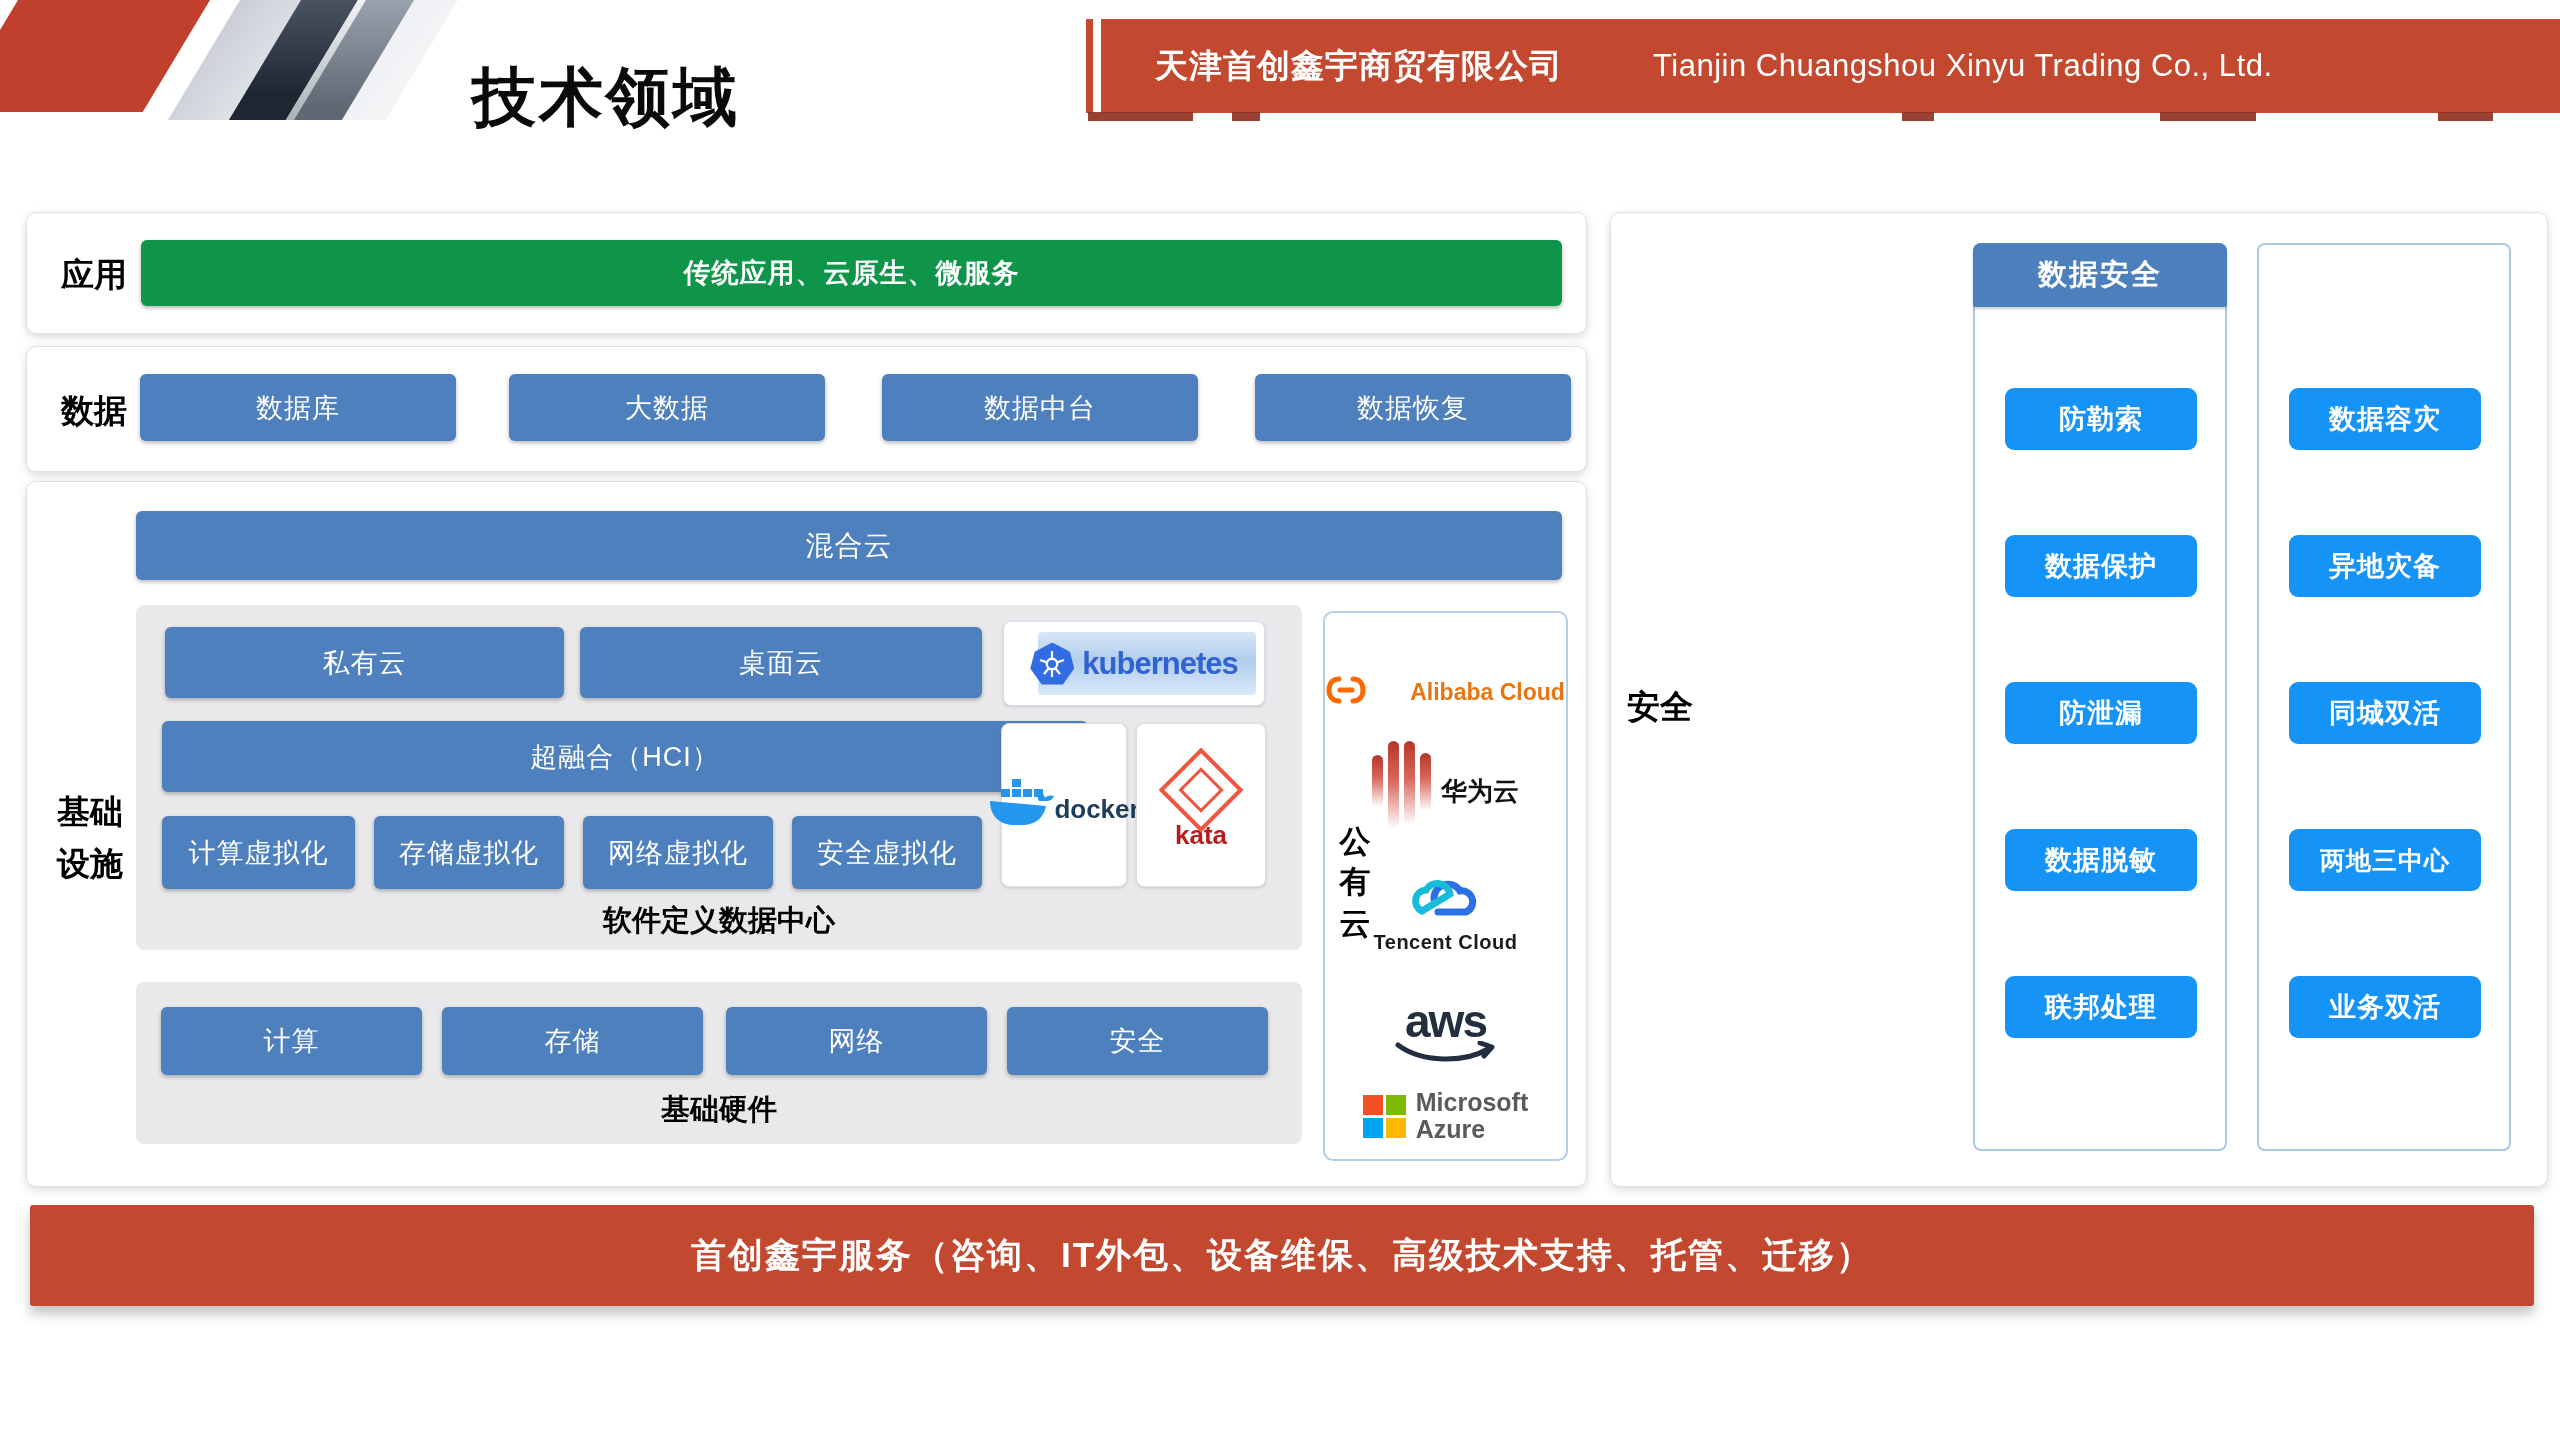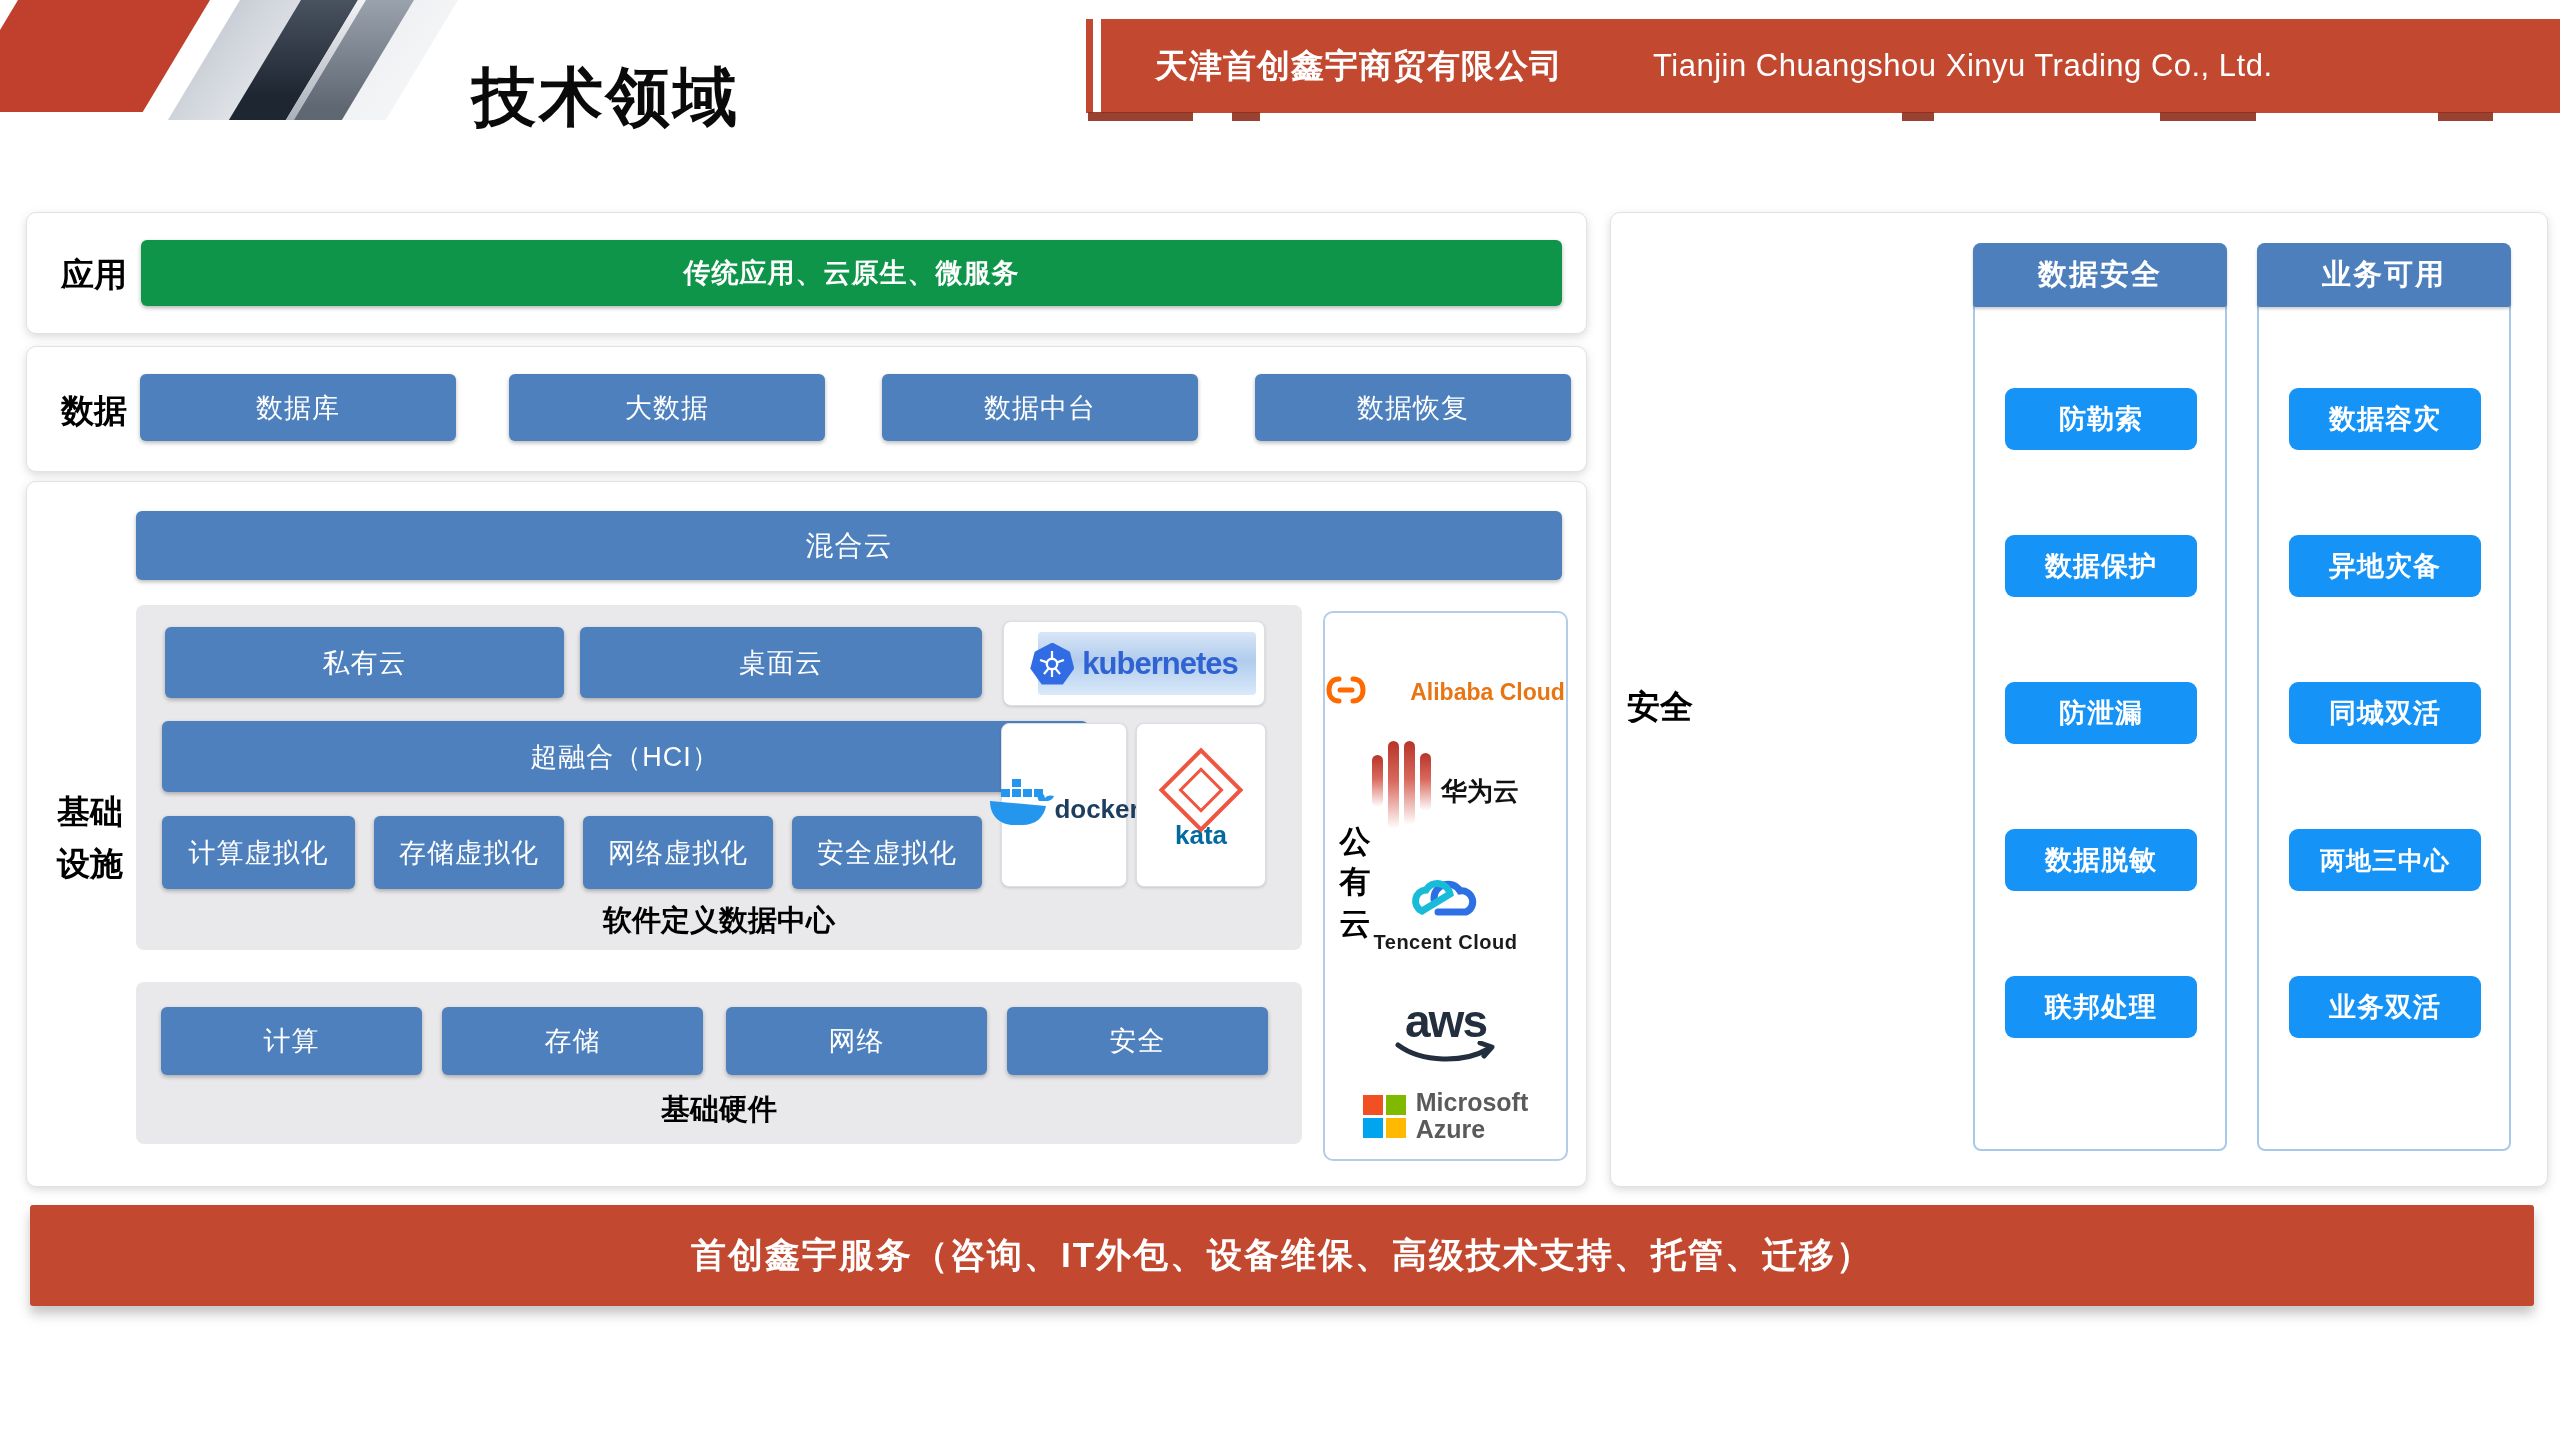--- a/index.html
+++ b/index.html
@@ -43,21 +43,21 @@
   .k8s-band{position:absolute;left:34px;top:10px;right:8px;bottom:10px;border-radius:4px;
             background:linear-gradient(to bottom,#cfe0f5,#9dbfe8 45%,#cfe4f8);opacity:.8;}
   .k8s-hept{position:relative;width:44px;height:42px;background:#326CE5;flex:none;
             clip-path:polygon(50% 0%,90% 22%,100% 62%,74% 100%,26% 100%,0% 62%,10% 22%);
             display:flex;align-items:center;justify-content:center;}
   .k8s-text{position:relative;font-size:31px;font-weight:700;color:#2F63D2;margin-left:8px;letter-spacing:-1px;}
   
   .kata-outer{width:52px;height:52px;border:4px solid #F0553F;transform:rotate(45deg);
               display:flex;align-items:center;justify-content:center;}
   .kata-inner{width:26px;height:26px;border:3px solid #F0553F;}
-  .logo-word-kata{font-size:26px;font-weight:700;color:#0369a1;}
+  .logo-word-kata{font-size:26px;font-weight:700;color:#b91c1c;}
   .logo-word-docker{font-size:26px;font-weight:700;color:#1D3D5C;margin-top:8px;}
   
   .panel-public{position:absolute;background:#fff;border:2px solid #B3CCE8;border-radius:10px;}
   .vchar{position:absolute;left:12px;width:36px;text-align:center;font-size:31px;font-weight:700;color:#000;}
   .logo-row{position:absolute;left:0;right:0;display:flex;align-items:center;justify-content:center;}
   .logo-col{position:absolute;left:0;right:0;display:flex;flex-direction:column;align-items:center;}
   .ali-text{font-size:23px;font-weight:700;color:#E87511;margin-left:8px;}
   .hw-petals{display:flex;align-items:flex-start;gap:5px;height:100px;}
   .hw-petals i{display:block;width:11px;border-radius:6px;
                background:linear-gradient(to bottom,#B7352A 0%,#D9685C 45%,rgba(240,200,195,0) 100%);}
@@ -260,21 +260,20 @@
   <div class="sec-col" style="left:362px;">
     <div class="sec-header">数据安全</div>
     <div class="btn-bright" style="top:143px;">防勒索</div>
     <div class="btn-bright" style="top:290px;">数据保护</div>
     <div class="btn-bright" style="top:437px;">防泄漏</div>
     <div class="btn-bright" style="top:584px;">数据脱敏</div>
     <div class="btn-bright" style="top:731px;">联邦处理</div>
   </div>
 
   <div class="sec-col" style="left:646px;">
-    <div class="sec-header">业务可用</div>
     <div class="btn-bright" style="top:143px;">数据容灾</div>
     <div class="btn-bright" style="top:290px;">异地灾备</div>
     <div class="btn-bright" style="top:437px;">同城双活</div>
     <div class="btn-bright" style="top:584px;font-size:25px;">两地三中心</div>
     <div class="btn-bright" style="top:731px;">业务双活</div>
   </div>
 </div>
 
 <div class="abs footer-banner">首创鑫宇服务（咨询、IT外包、设备维保、高级技术支持、托管、迁移）</div>
 

